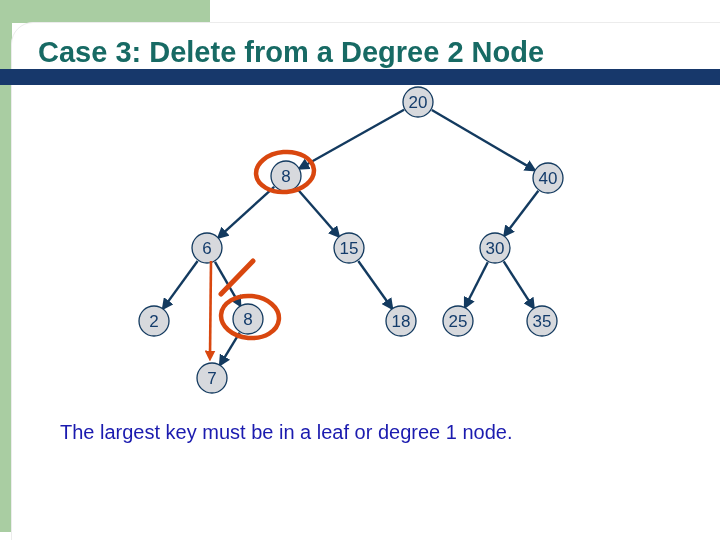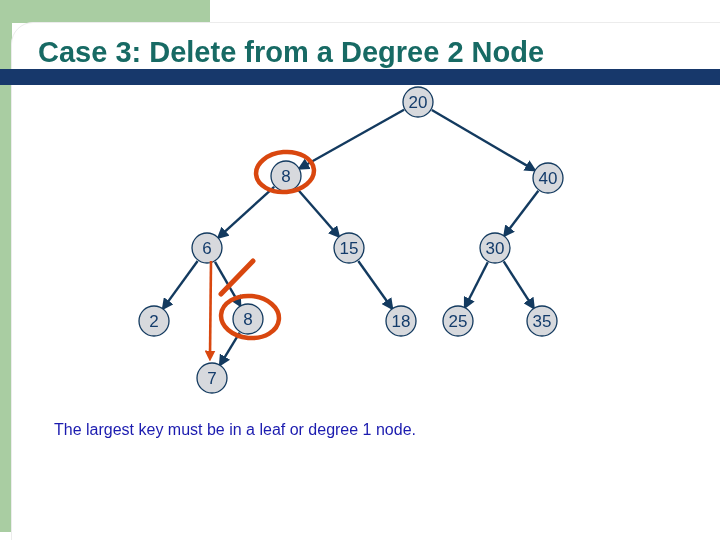--- a/index.html
+++ b/index.html
@@ -50,22 +50,22 @@
     left: 0; top: 69px;
     width: 720px; height: 16px;
     background: var(--bar-navy, #17386b);
   }
   #tree-svg {
     position: absolute;
     left: 0; top: 0;
   }
   .footnote {
     position: absolute;
-    left: 54px; top: 421px;
-    font-size: 16px;
+    left: 60px; top: 421px;
+    font-size: 20px;
     color: var(--footnote-blue, #1a1aab);
     white-space: nowrap;
   }
   .node-label {
     font-family: "Liberation Sans", sans-serif;
     font-size: 17px;
     font-weight: 500;
   }
 </style>
 </head>

